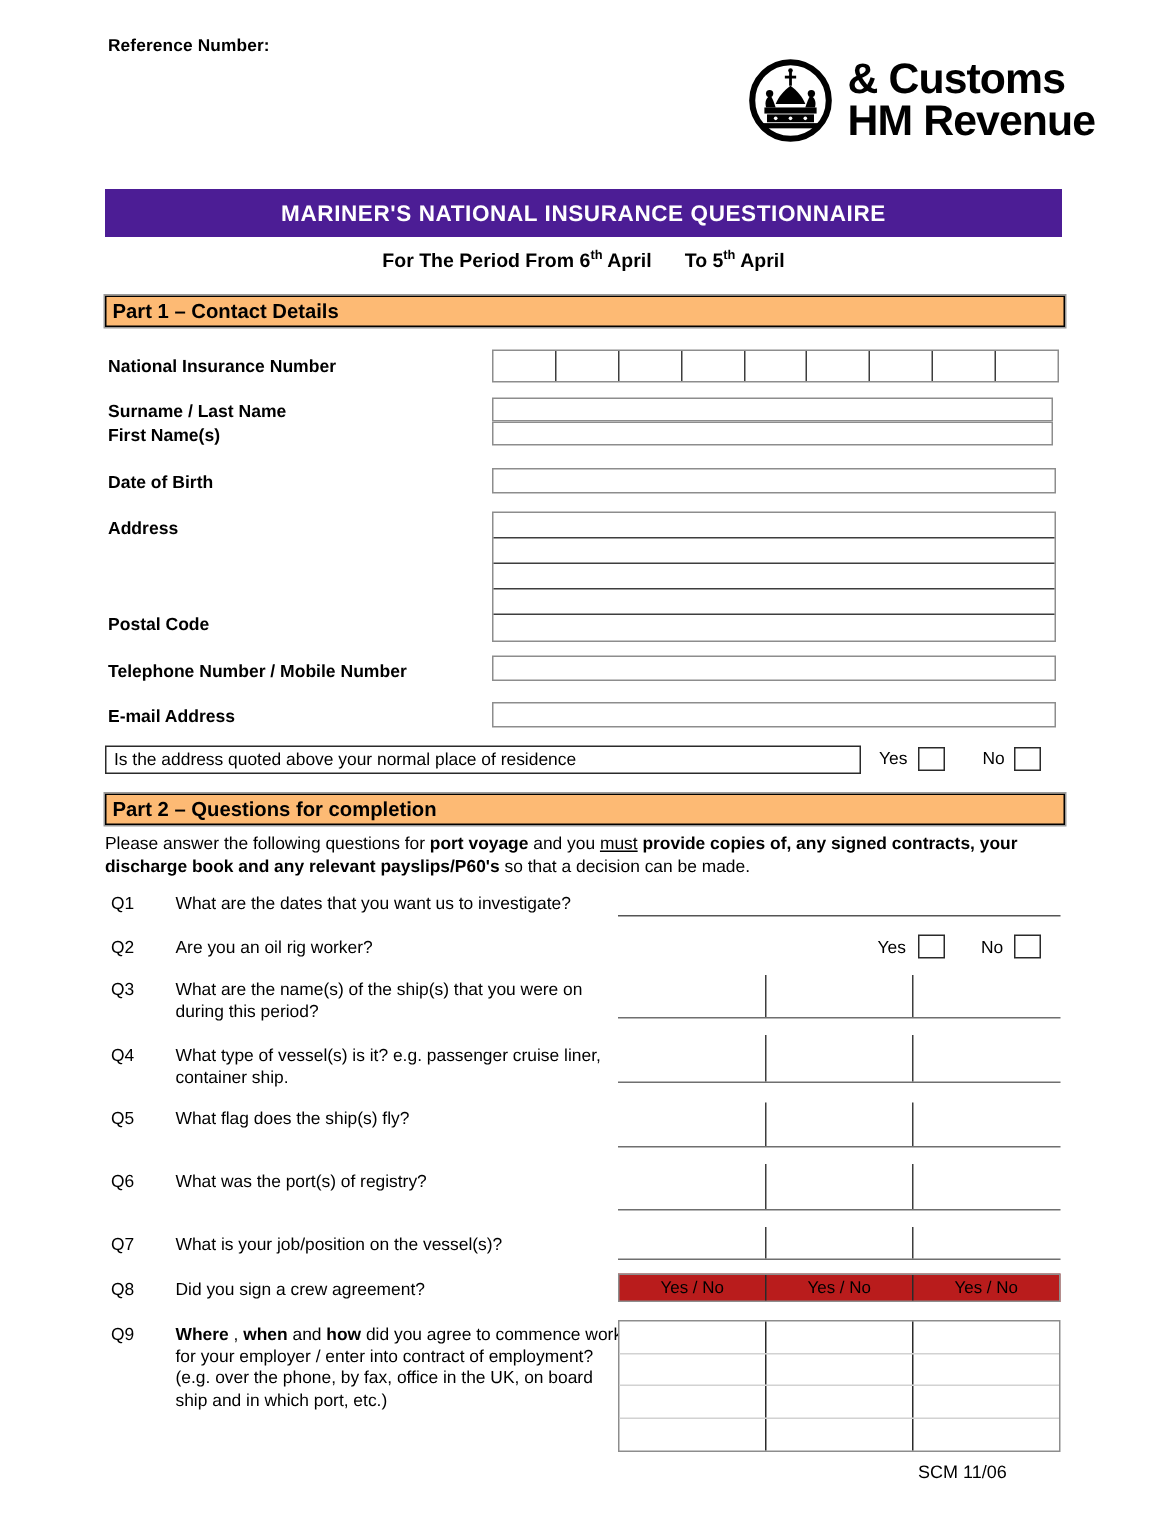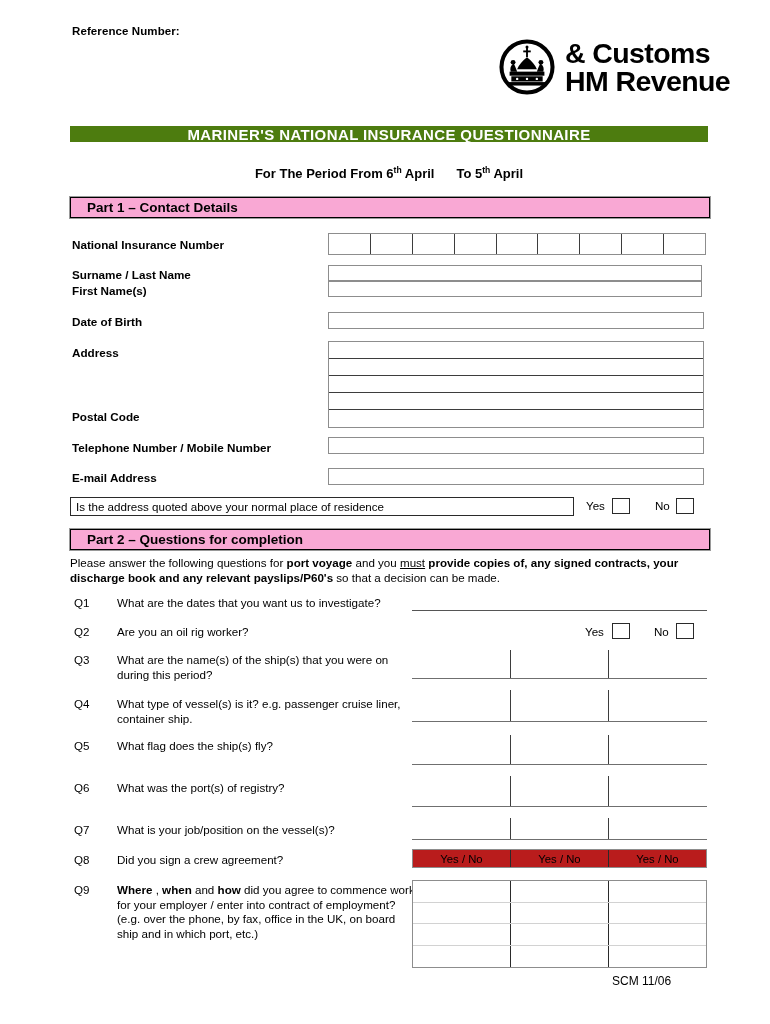--- a/index.html
+++ b/index.html
@@ -55,22 +55,22 @@
     font-weight: bold;
     letter-spacing: -0.6px;
   }
 
   
   .title-bar {
     position: absolute;
     left: 70px;
     top: 126px;
     width: 638px;
-    height: 16px;
-    background: #4d7c0f;
+    height: 32px;
+    background: #4c1d95;
     color: #ffffff;
     display: flex;
     align-items: center;
     justify-content: center;
     font-size: 15px;
     font-weight: bold;
     letter-spacing: 0.4px;
   }
 
   .period-line {
@@ -91,22 +91,22 @@
     left: 70px;
     width: 640px;
     height: 21px;
     box-sizing: border-box;
     border: 1px solid #000;
     outline: 1px solid #9a9a9a;
     display: flex;
     align-items: center;
     font-size: 13.5px;
     font-weight: bold;
-    padding-left: 16px;
-    background: #f9a8d4;
+    padding-left: 4px;
+    background: #fdba74;
   }
   #part1-header { top: 197px; }
   #part2-header { top: 529px; }
 
   
   .field-label {
     position: absolute;
     left: 72px;
     font-size: 11.7px;
     font-weight: bold;

